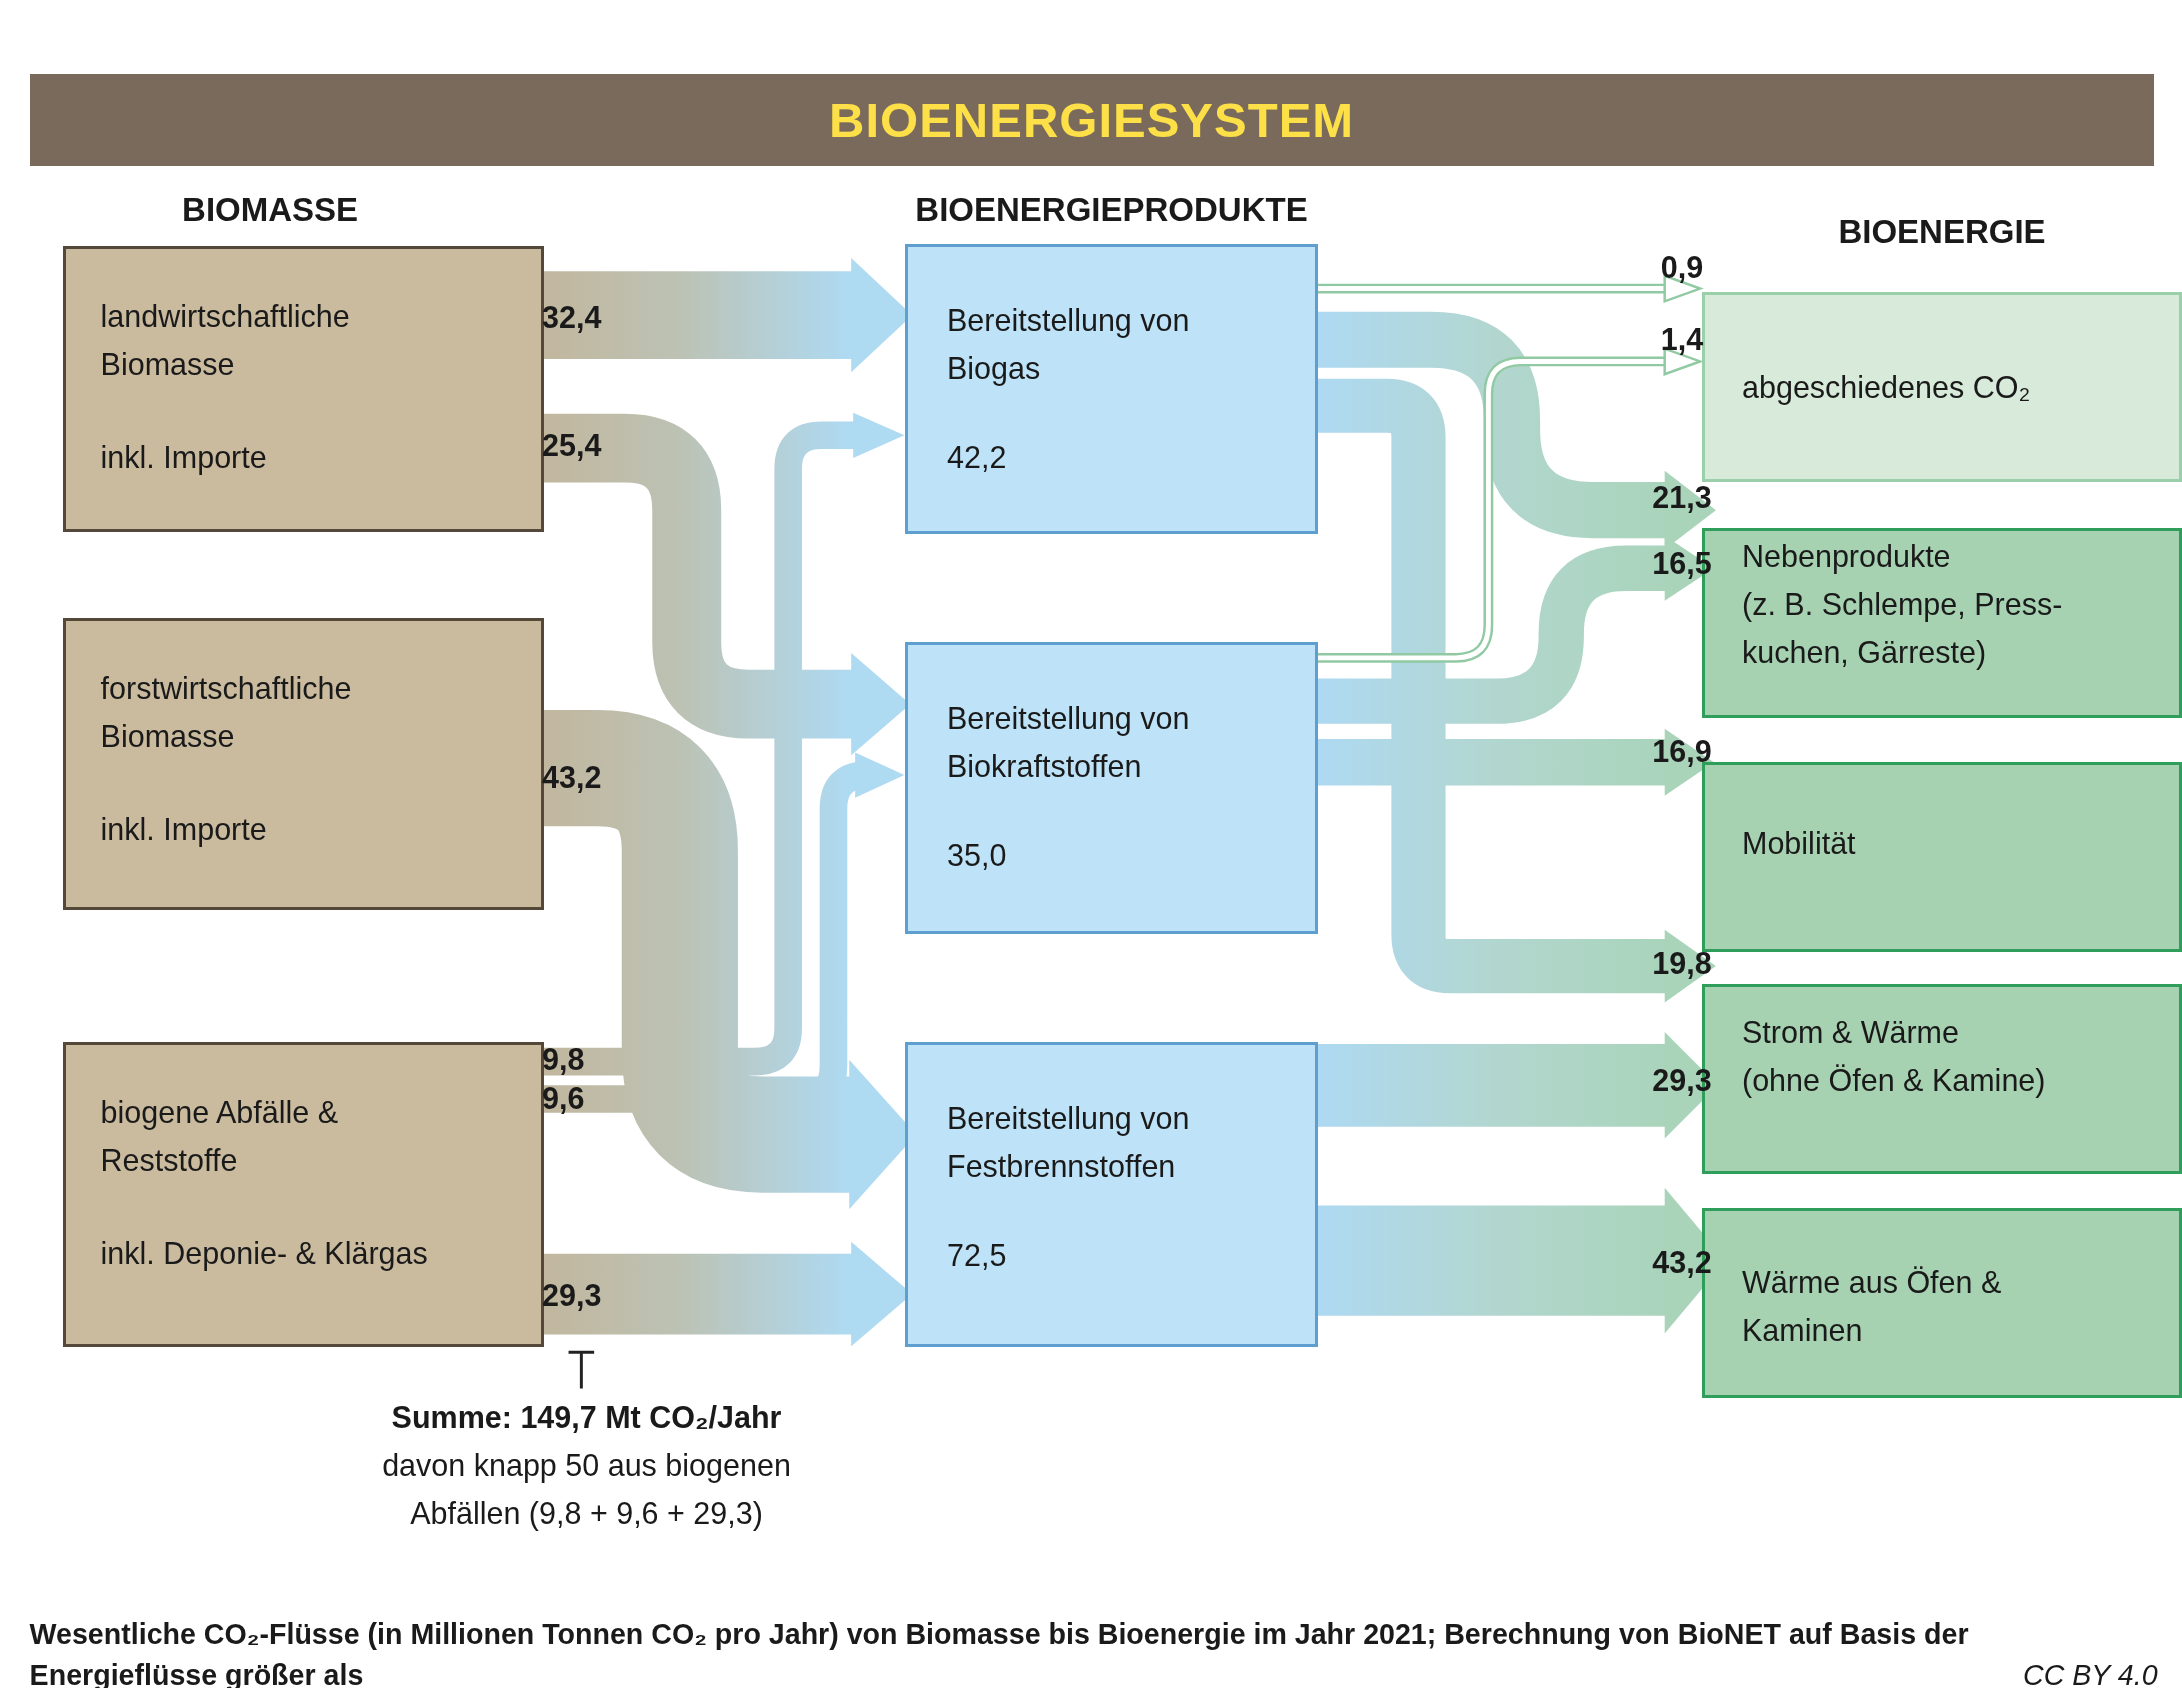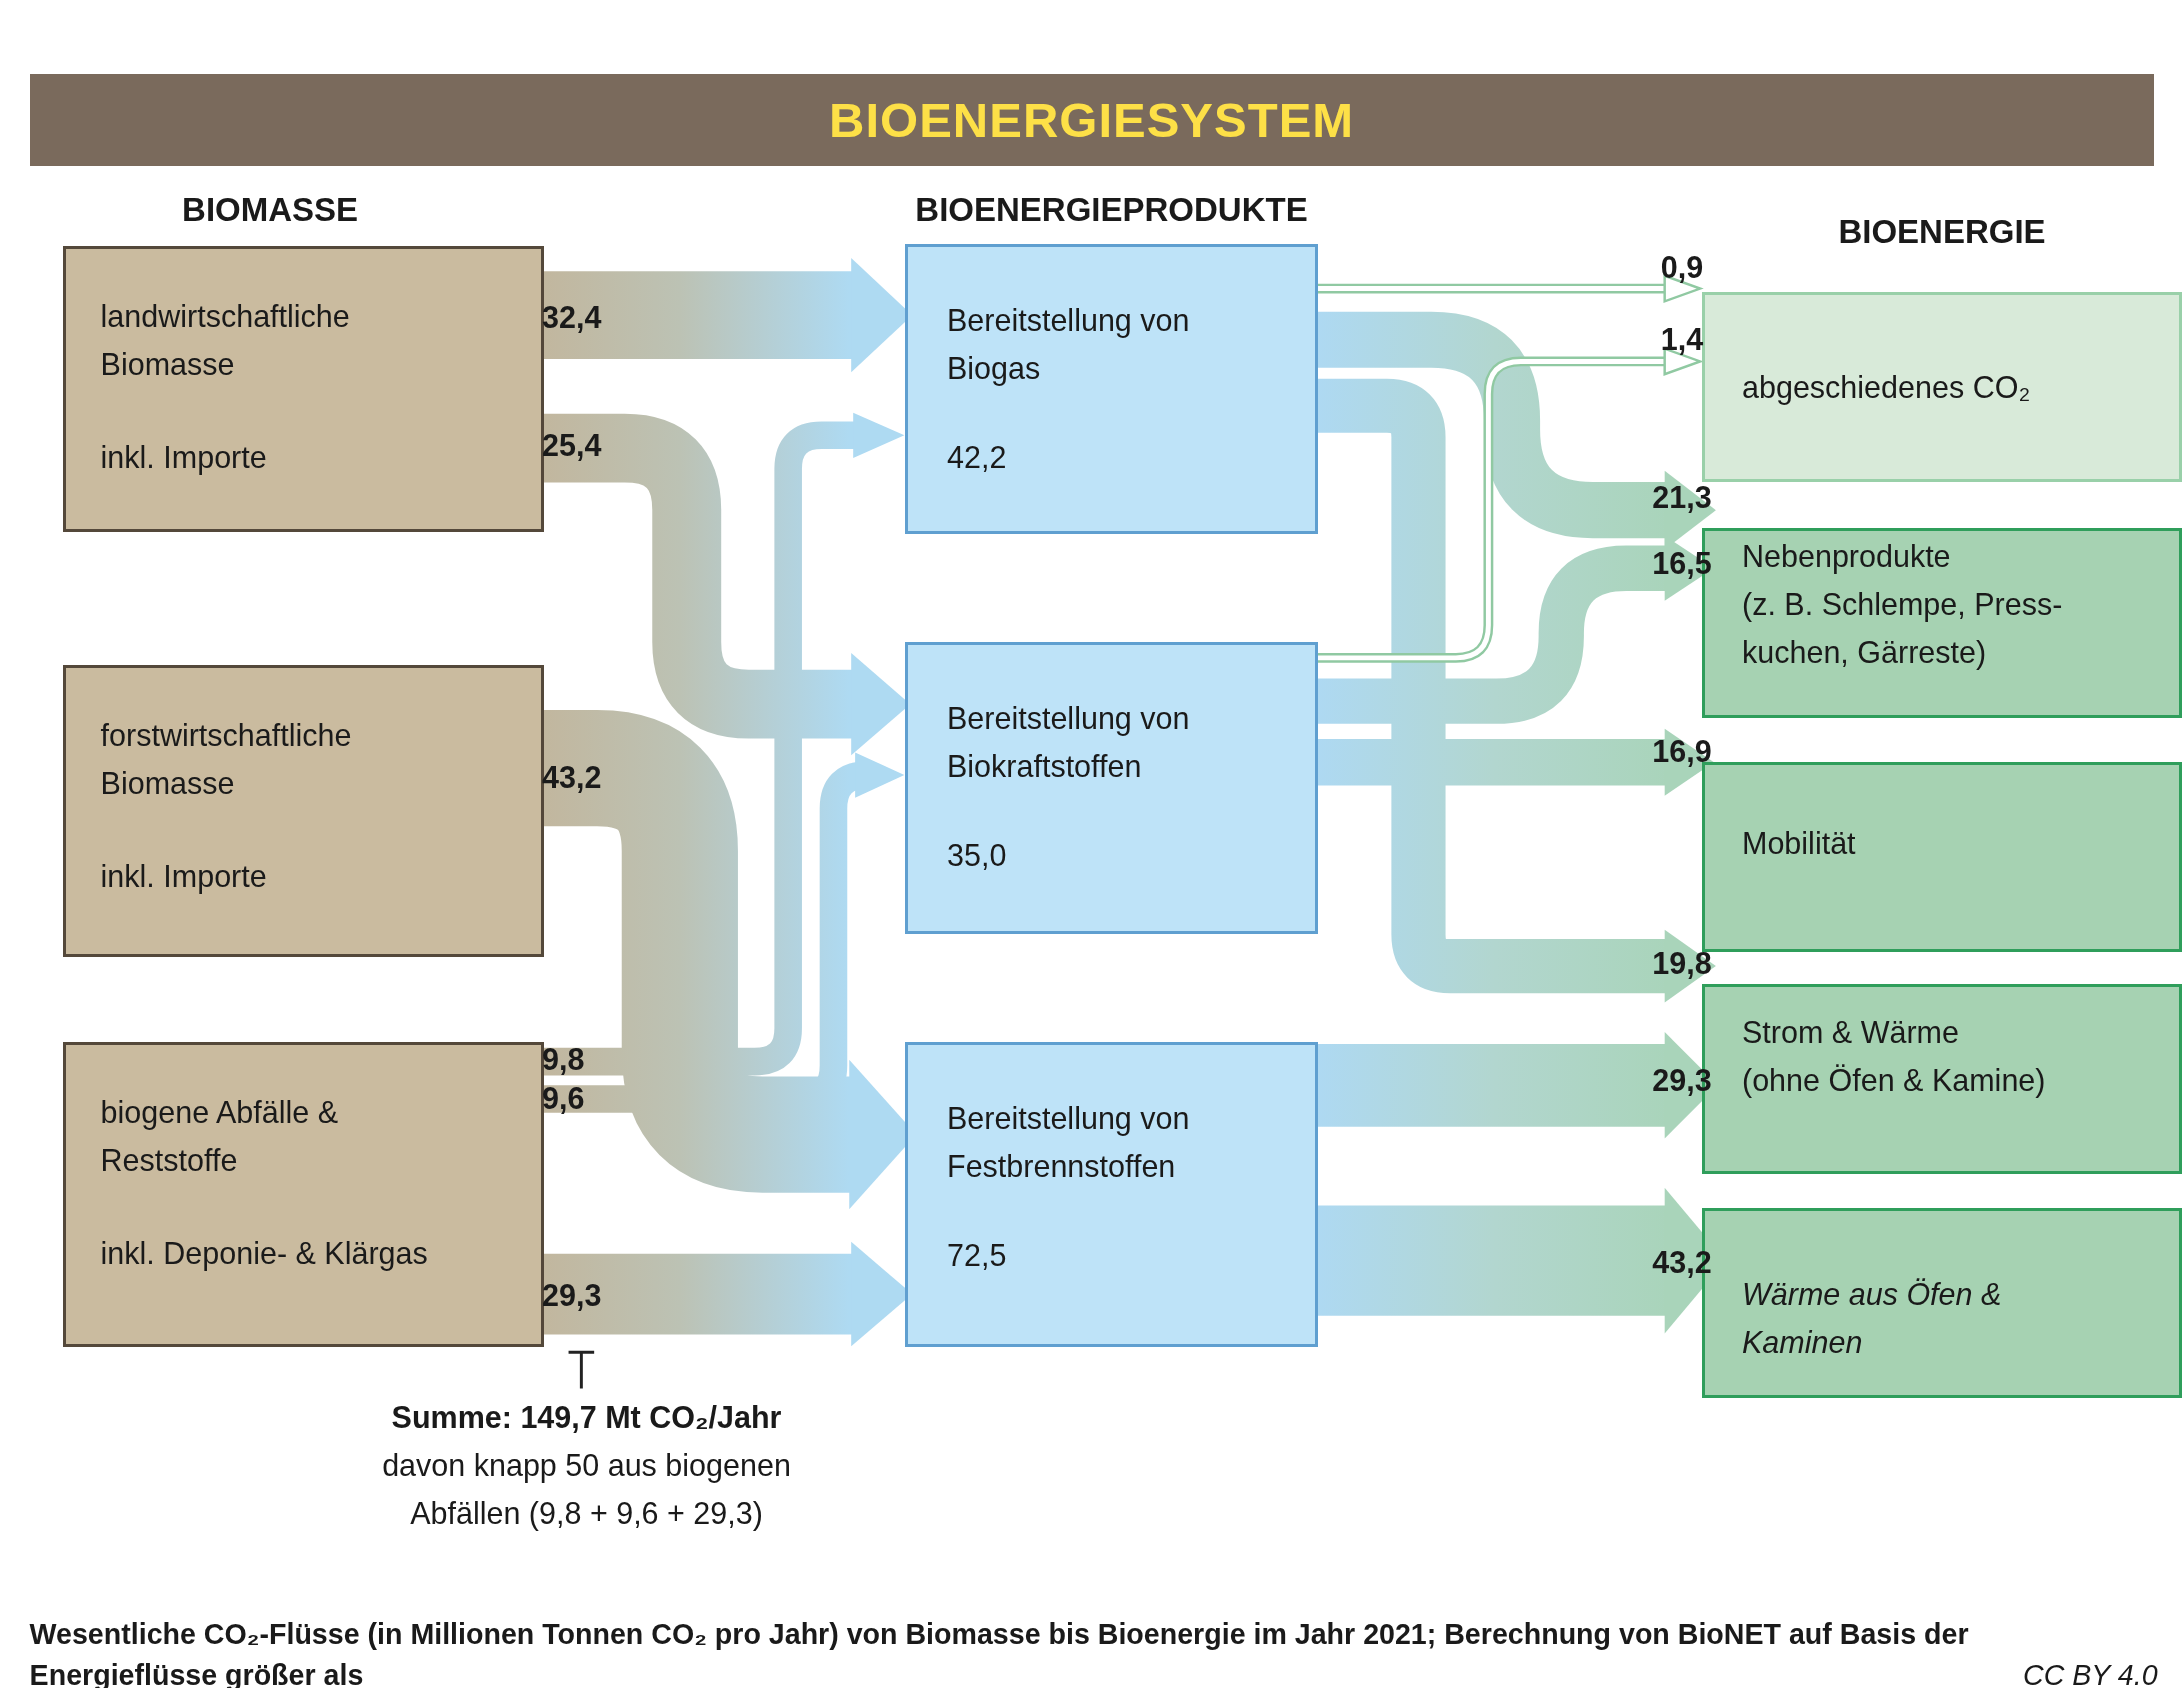--- a/index.html
+++ b/index.html
@@ -9,34 +9,34 @@
   .titlebar{position:absolute;left:29.6px;top:74px;width:2124px;height:92px;background:#7a6a5c;
             display:flex;align-items:center;justify-content:center;z-index:2;}
   .titlebar span{color:#fde047;font-size:49px;font-weight:700;letter-spacing:1px;}
   .colhead{position:absolute;top:191px;height:45px;font-size:33px;font-weight:700;text-align:center;z-index:2;}
   #ch-left{left:29.6px;width:481px;}
   #ch-mid{left:905px;width:413px;}
   #ch-right{left:1702px;width:480px;margin-top:22px;}
   .box{position:absolute;box-sizing:border-box;z-index:2;font-size:30.5px;line-height:48px;}
   .src{left:29.6px;width:481px;background:#cabb9f;border:3px solid #54483a;padding:43px 17.7px 0 35px;margin-left:33px;}
   #src-0{top:246px;height:286px;}
-  #src-1{top:665px;height:292px;}
+  #src-1{top:618px;height:292px;}
   #src-2{top:1042px;height:305px;}
   .src .sub{margin-top:45px;}
   .prod{left:905px;width:413px;background:#bee3f8;border:3px solid #5f9fd0;padding:49px 13.8px 0 39px;}
   #prod-0{top:244px;height:290px;}
   #prod-1{top:642px;height:292px;}
   #prod-2{top:1042px;height:305px;}
   .prod .val{margin-top:41px;}
   .out{left:1702px;width:480px;background:#a6d2b2;border:3px solid #2f9e5b;padding:0 15.8px 0 37px;margin-top:48px;}
   #out-0{top:244px;height:190px;background:#d8ead9;border-color:#99d0a9;display:flex;align-items:center;}
   #out-1{top:480px;height:190px;padding-top:1px;}
   #out-2{top:714px;height:190px;padding-top:54px;}
   #out-3{top:936px;height:190px;padding-top:21px;}
-  #out-4{top:1160px;height:190px;padding-top:59px;font-style:italic;}
+  #out-4{top:1160px;height:190px;padding-top:47px;}
   .flabel{position:absolute;z-index:3;font-size:30.5px;font-weight:700;width:138px;height:37px;line-height:37px;}
   .fl-l{left:542px;text-align:left;}
   .fl-r{left:1613px;width:138px;text-align:center;}
   #lab-l0{top:299px;} #lab-l1{top:427px;} #lab-l2{top:759px;}
   #lab-l3{top:1041px;} #lab-l4{top:1080px;} #lab-l5{top:1277px;}
   #lab-r0{top:249px;} #lab-r1{top:321px;} #lab-r2{top:479px;} #lab-r3{top:545px;}
   #lab-r4{top:733px;} #lab-r5{top:945px;} #lab-r6{top:1062px;} #lab-r7{top:1244px;}
   .summe{position:absolute;left:286px;top:1393px;width:601px;text-align:center;z-index:3;
          font-size:30.5px;line-height:48px;}
   .summe .s1{font-weight:700;}

